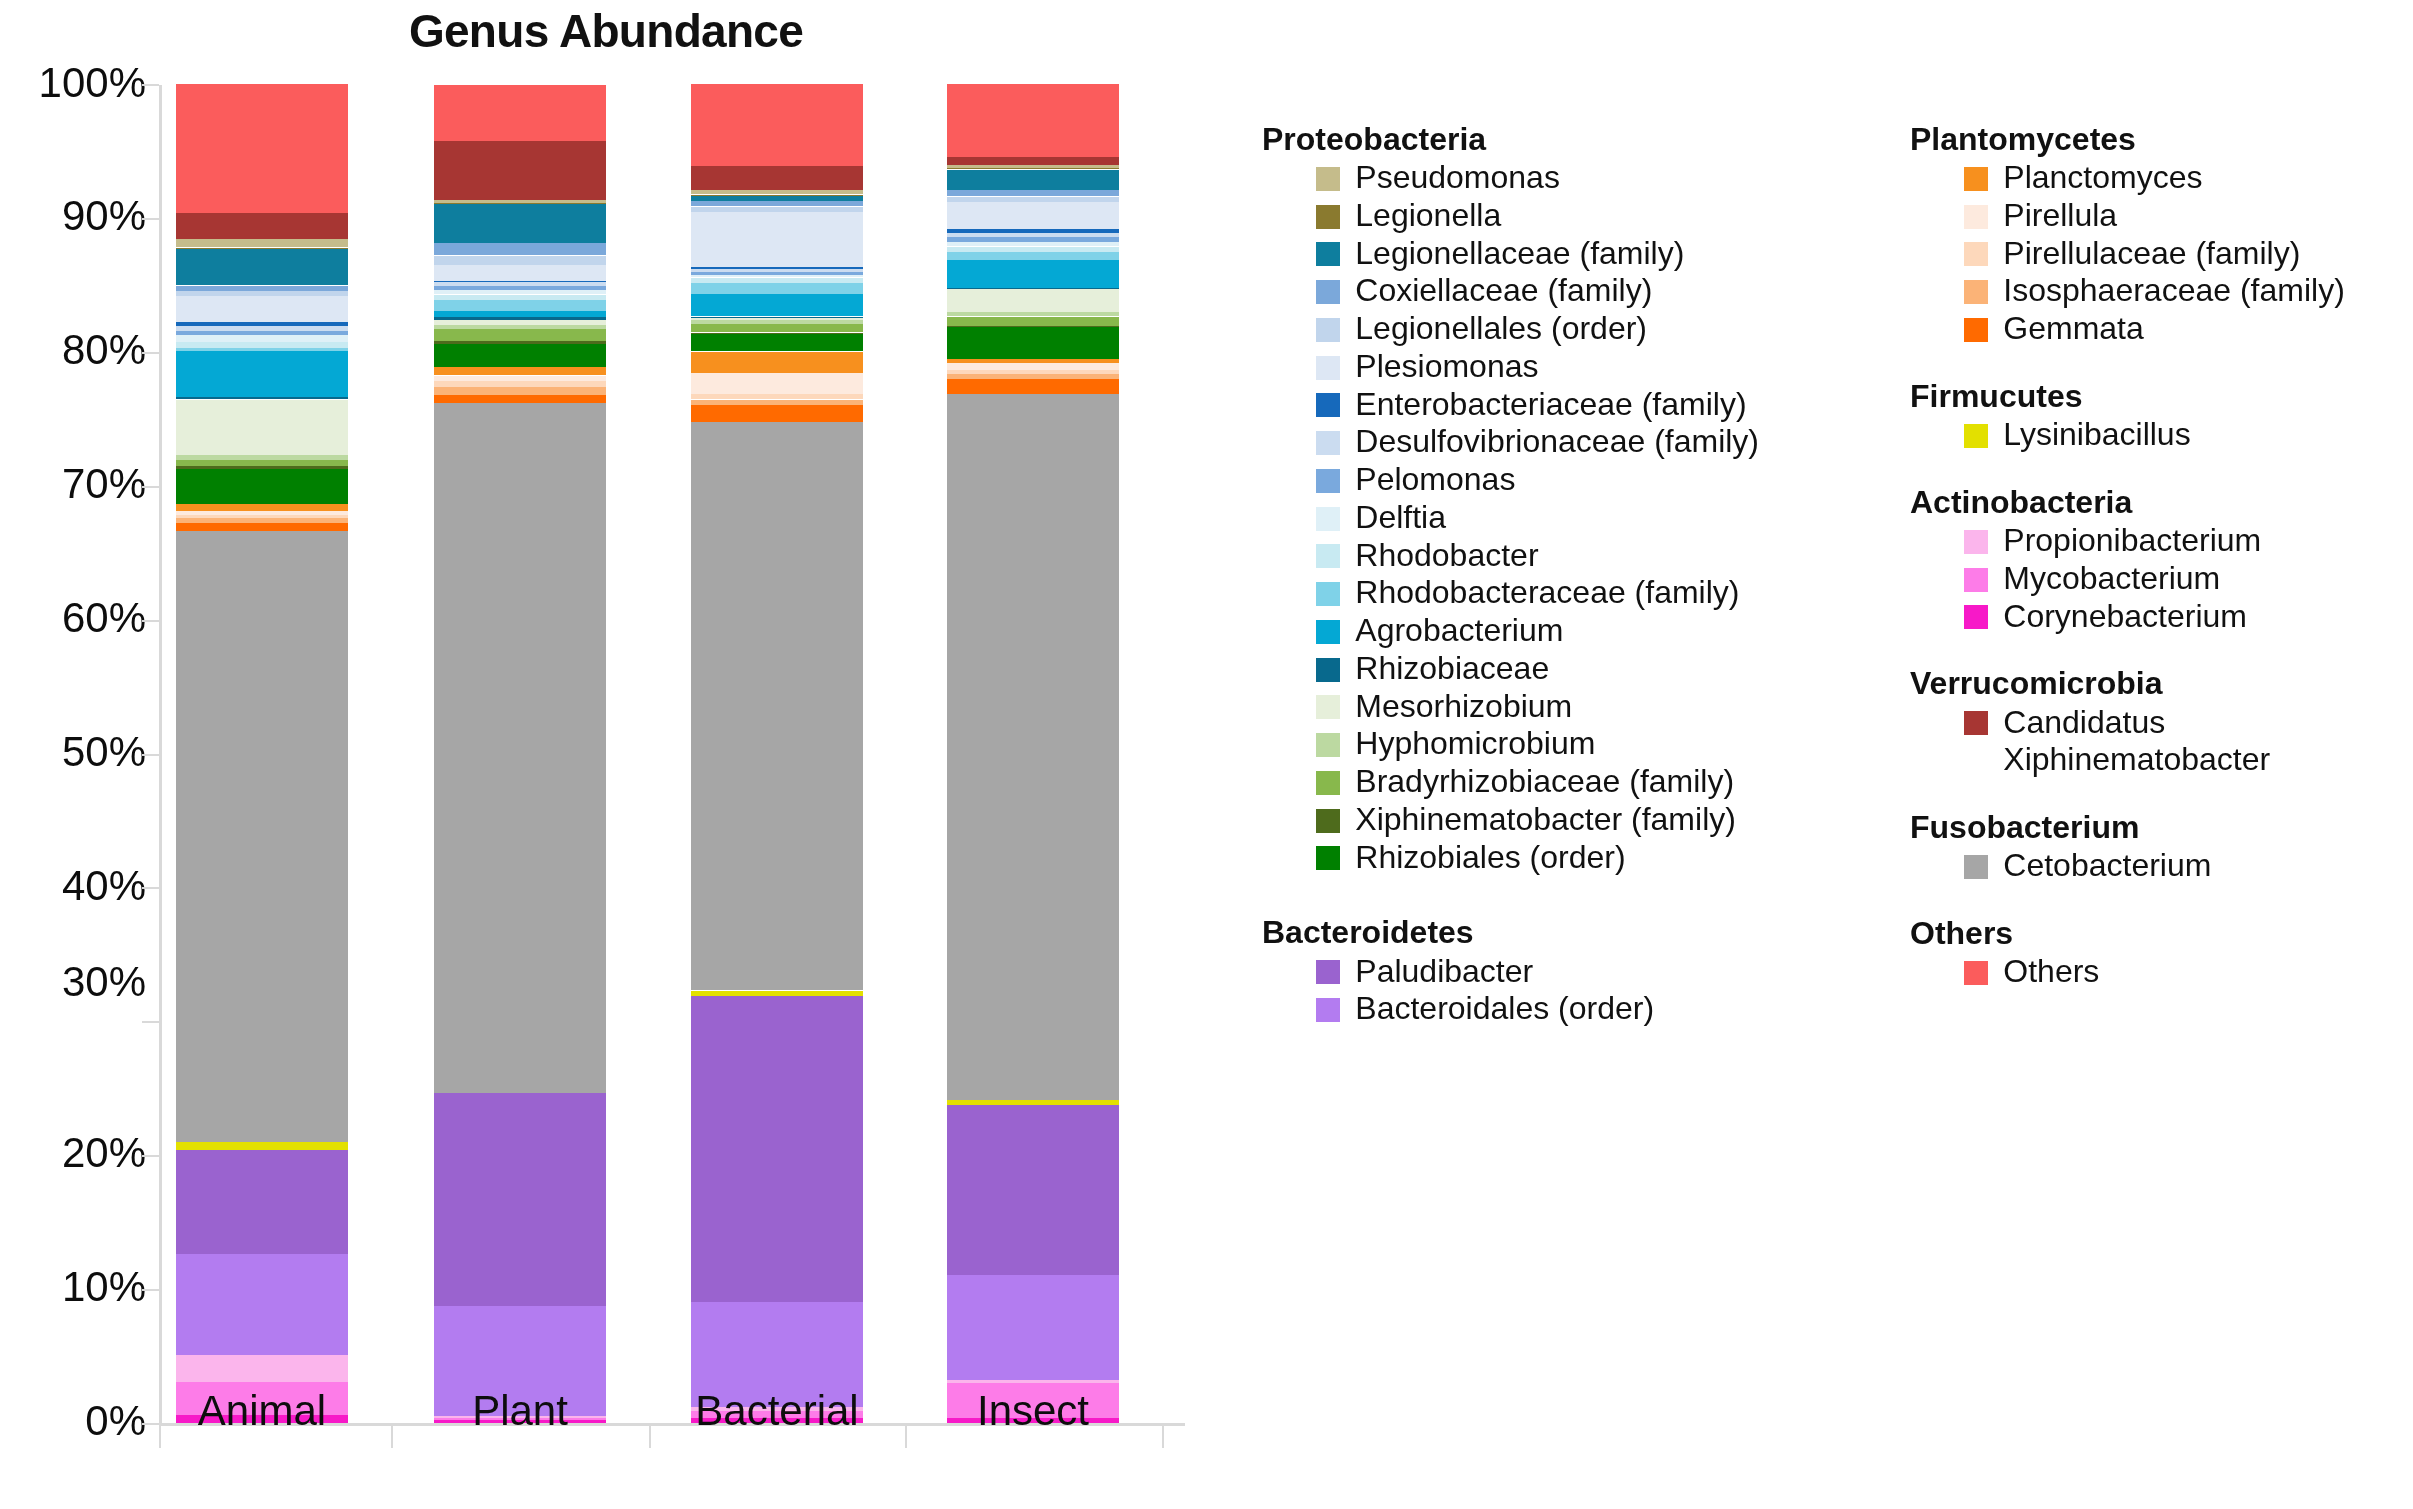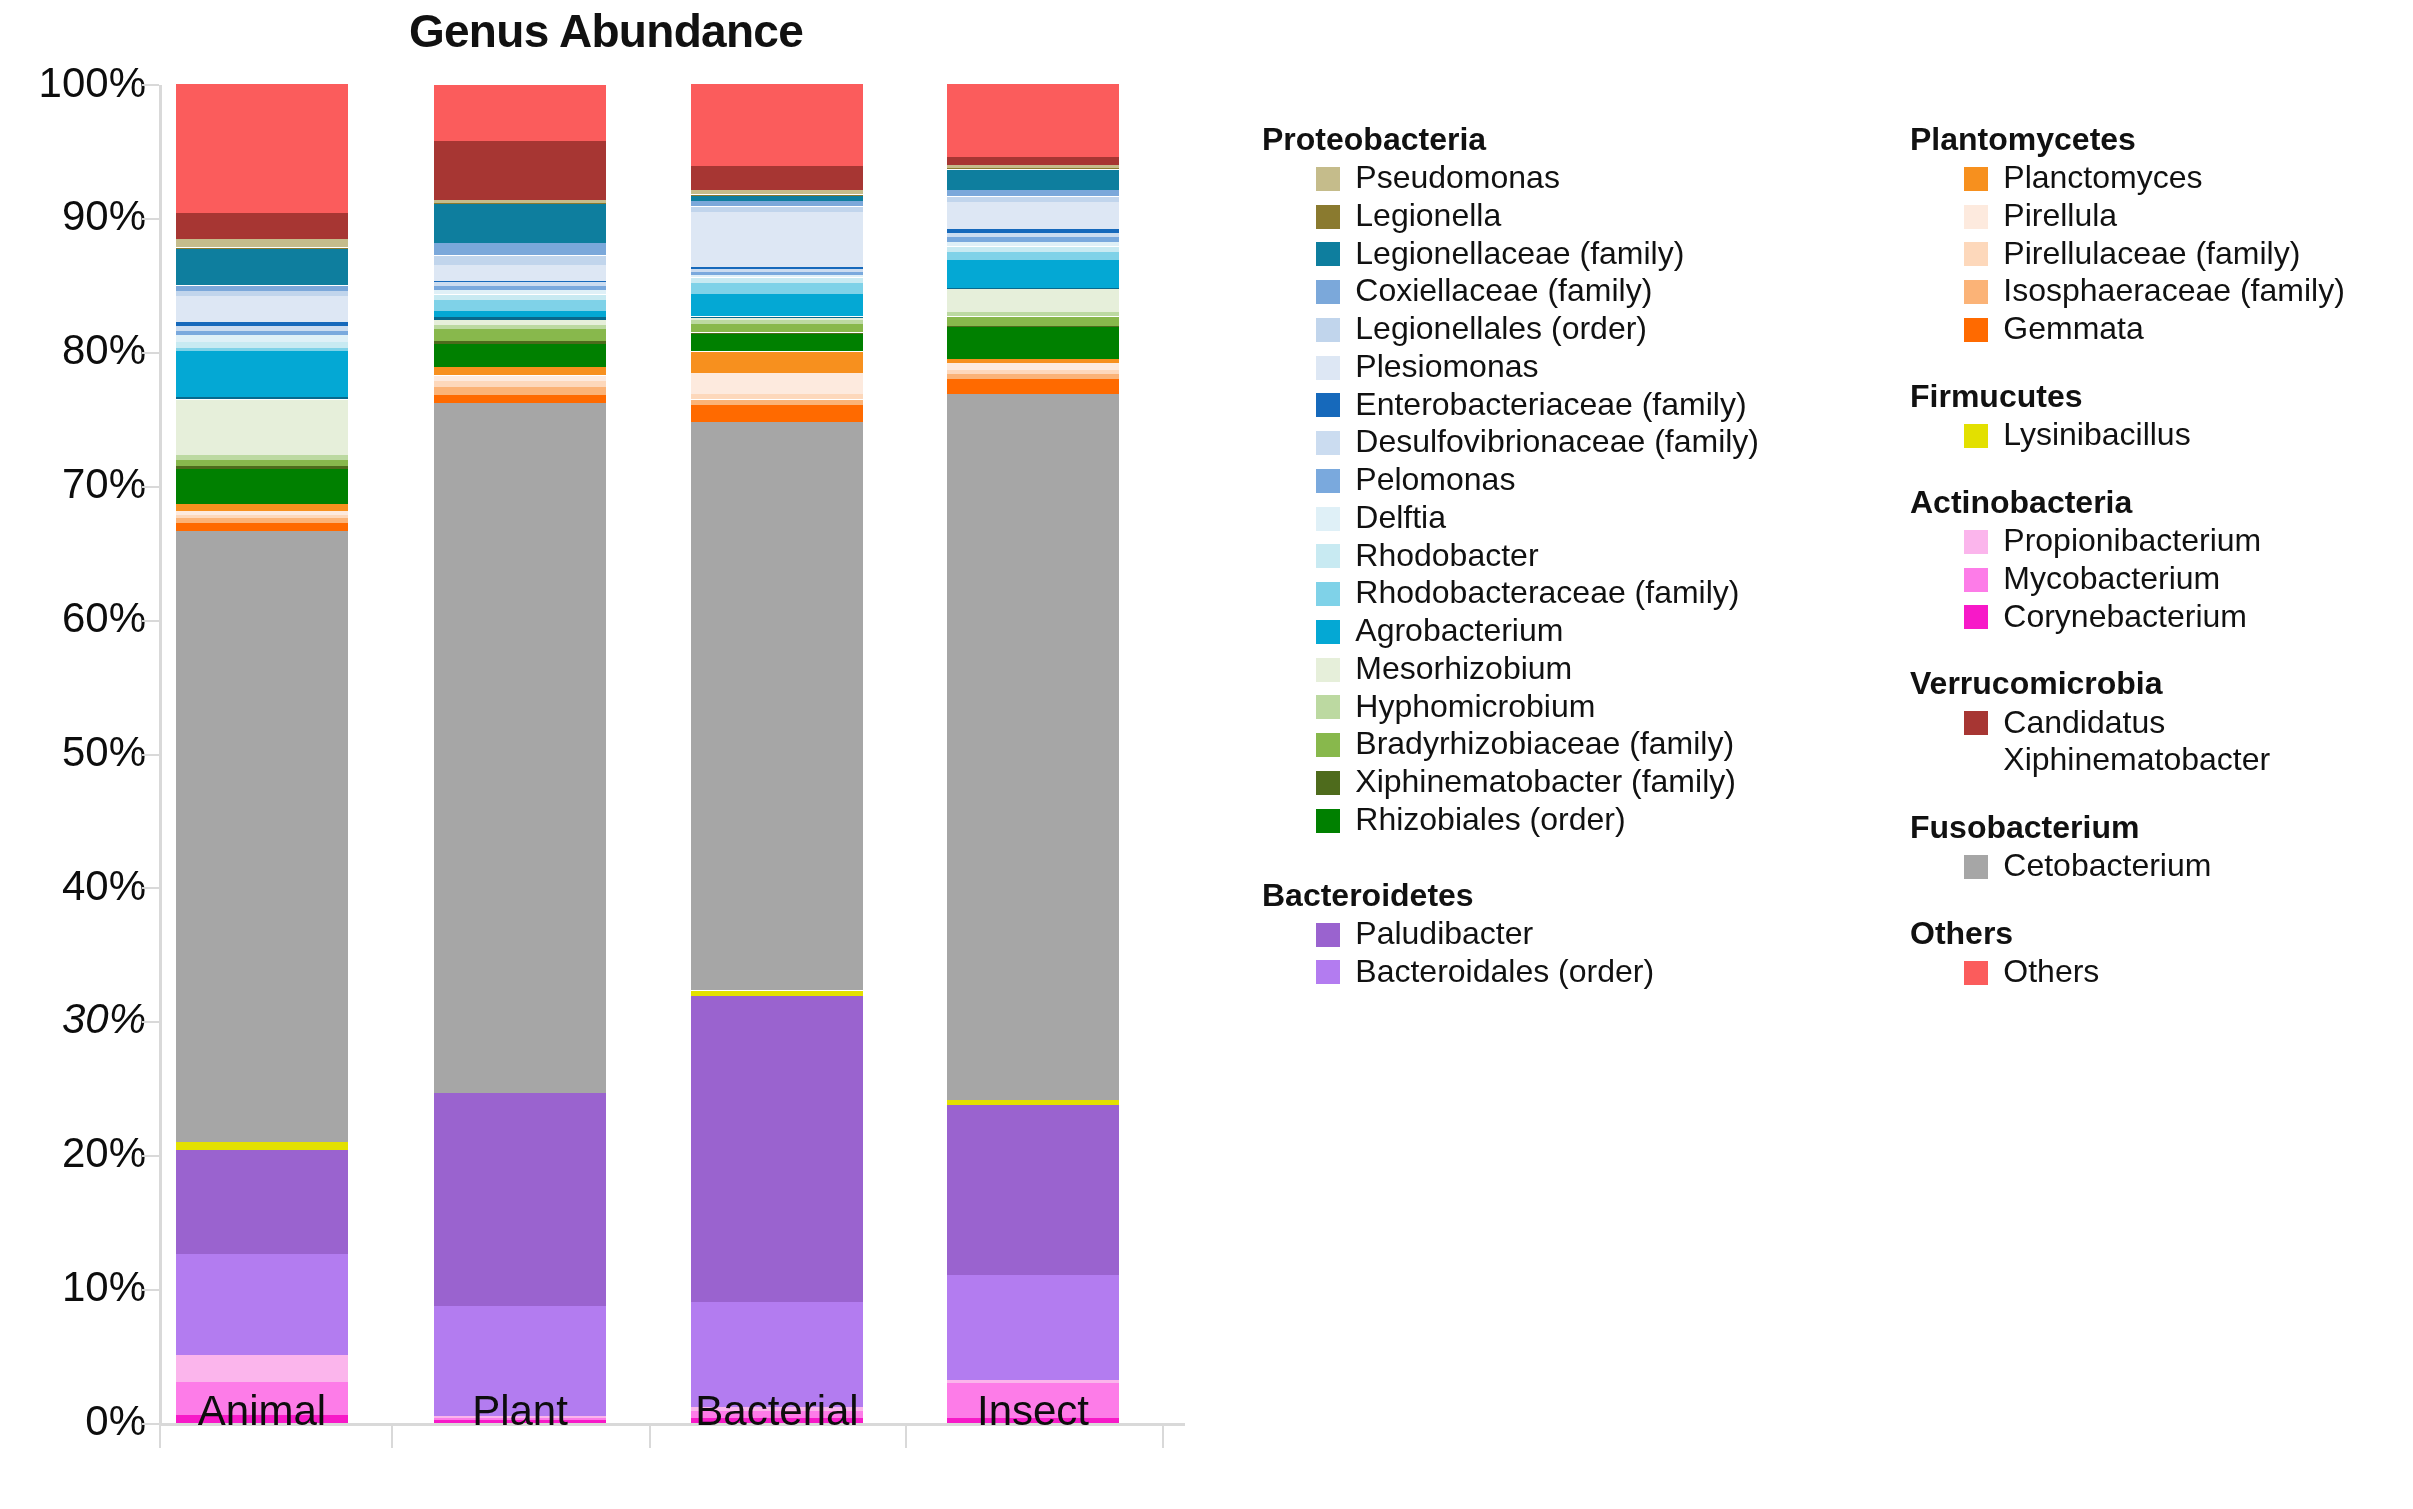--- a/index.html
+++ b/index.html
@@ -96,21 +96,21 @@
 </style>
 </head>
 <body>
 
 <div id="chart-title">Genus Abundance</div>
 
 <div id="y-axis-labels">
     <div class="y-tick-label" style="top: 1397px;">0%</div>
     <div class="y-tick-label" style="top: 1263px;">10%</div>
     <div class="y-tick-label" style="top: 1129px;">20%</div>
-    <div class="y-tick-label" style="top: 995px; font-style: italic;">30%</div>
+    <div class="y-tick-label" style="top: 958px;">30%</div>
     <div class="y-tick-label" style="top: 862px;">40%</div>
     <div class="y-tick-label" style="top: 728px;">50%</div>
     <div class="y-tick-label" style="top: 594px;">60%</div>
     <div class="y-tick-label" style="top: 460px;">70%</div>
     <div class="y-tick-label" style="top: 326px;">80%</div>
     <div class="y-tick-label" style="top: 192px;">90%</div>
     <div class="y-tick-label" style="top: 59px;">100%</div>
   </div>
 
 <div id="plot-area">
@@ -334,20 +334,24 @@
       </div>
       <div class="legend-item">
         <span class="legend-swatch" style="background: rgb(127, 210, 232);"></span>
         <span class="legend-label">Rhodobacteraceae (family)</span>
       </div>
       <div class="legend-item">
         <span class="legend-swatch" style="background: rgb(4, 168, 212);"></span>
         <span class="legend-label">Agrobacterium</span>
       </div>
       <div class="legend-item">
+        <span class="legend-swatch" style="background: rgb(8, 105, 141);"></span>
+        <span class="legend-label">Rhizobiaceae</span>
+      </div>
+      <div class="legend-item">
         <span class="legend-swatch" style="background: rgb(230, 239, 218);"></span>
         <span class="legend-label">Mesorhizobium</span>
       </div>
       <div class="legend-item">
         <span class="legend-swatch" style="background: rgb(188, 217, 161);"></span>
         <span class="legend-label">Hyphomicrobium</span>
       </div>
       <div class="legend-item">
         <span class="legend-swatch" style="background: rgb(136, 184, 76);"></span>
         <span class="legend-label">Bradyrhizobiaceae (family)</span>

